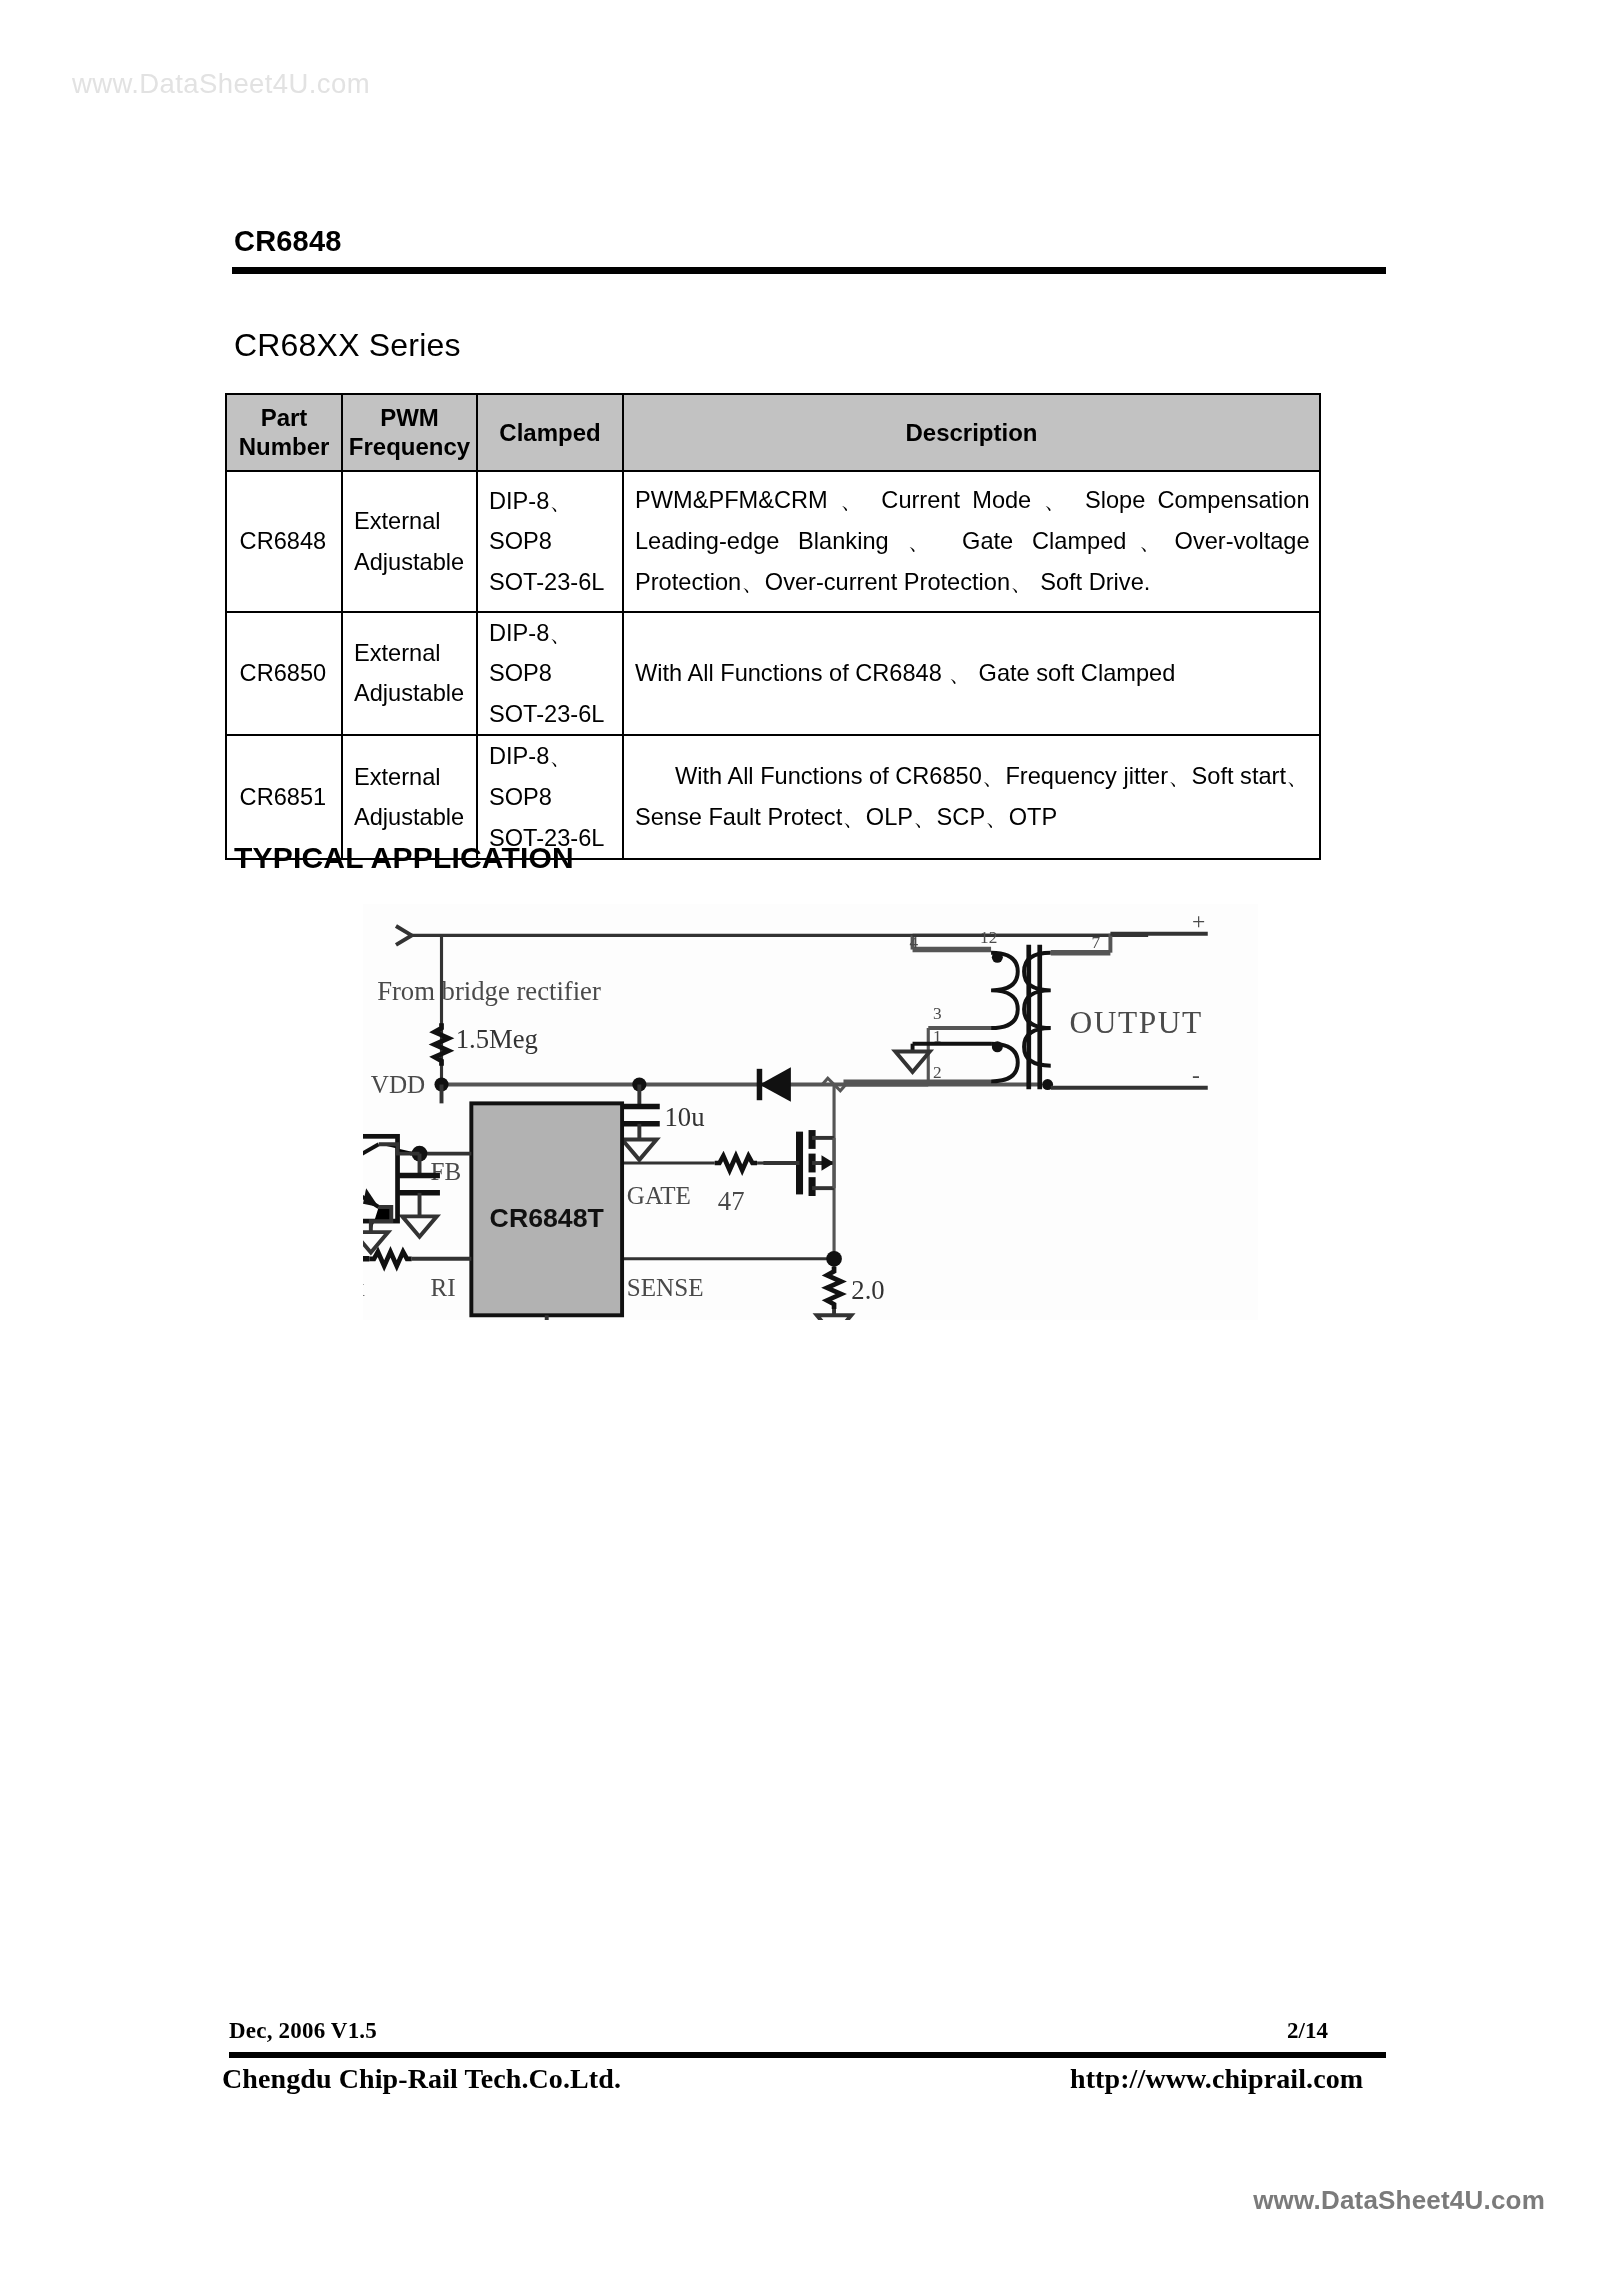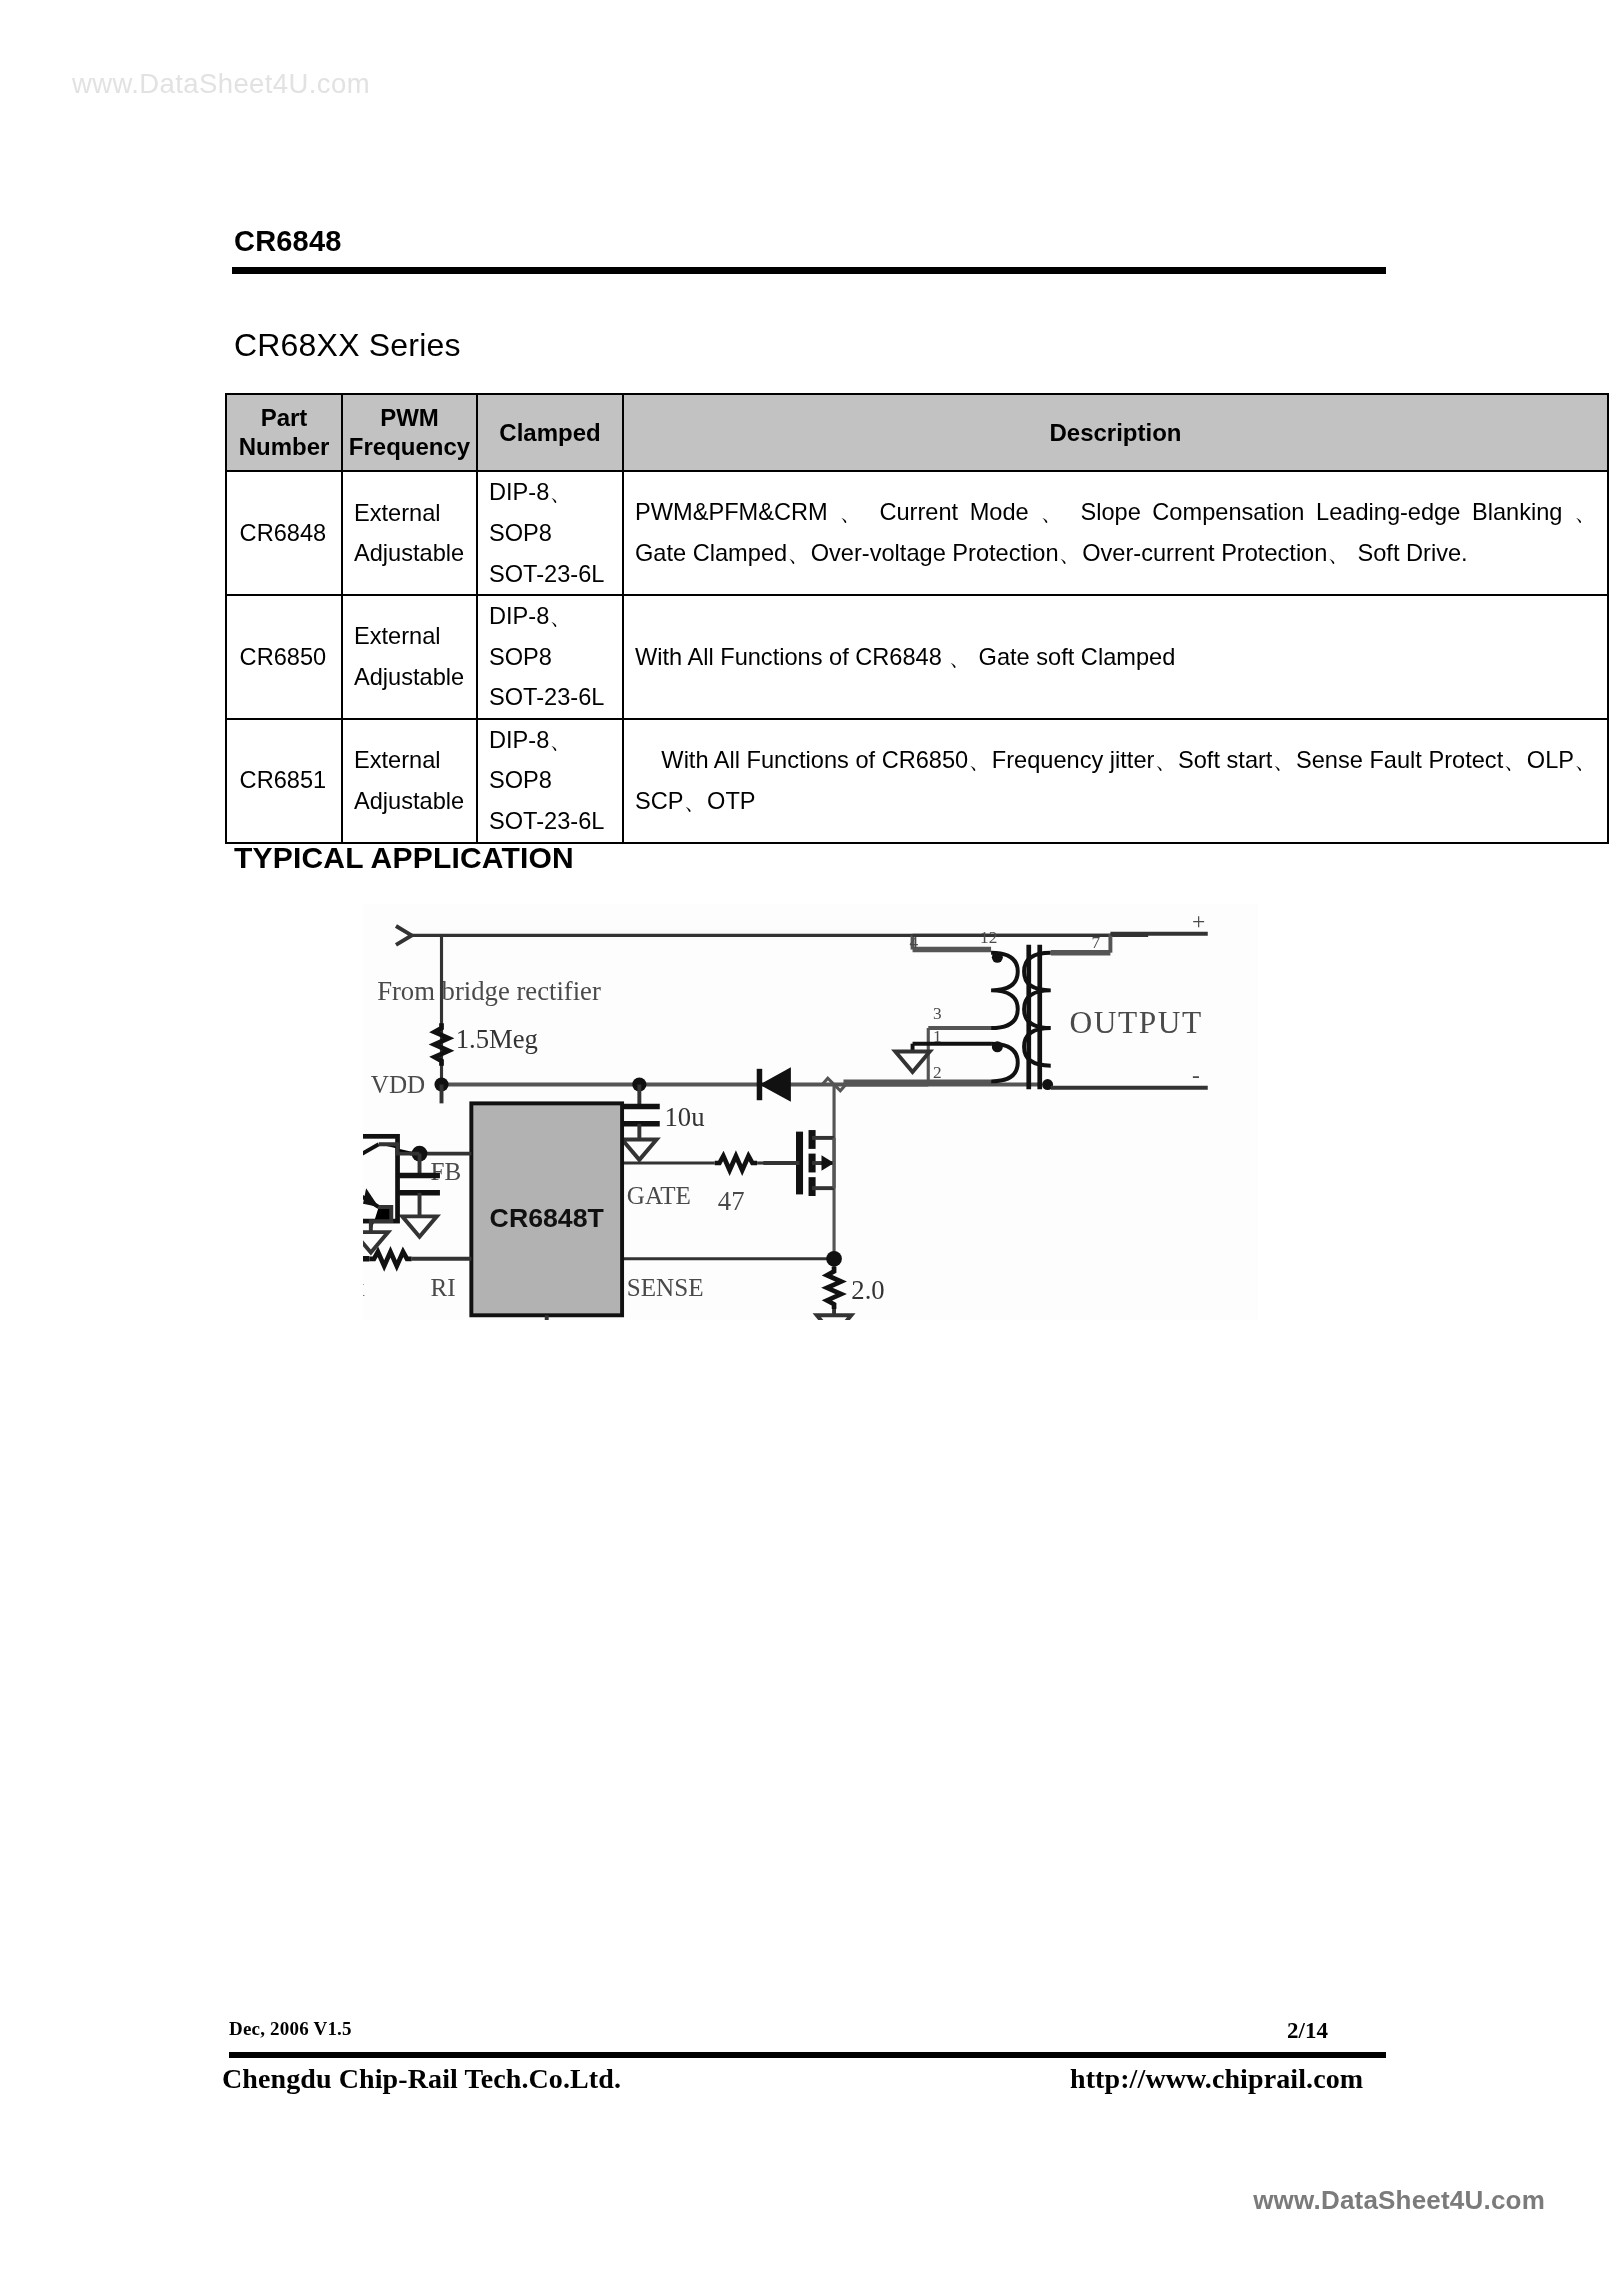--- a/index.html
+++ b/index.html
@@ -30,21 +30,21 @@
   .title-rule{
     position:absolute;left:232px;top:267px;width:1154px;height:7px;background:#000;
   }
   .series-title{
     position:absolute;left:234px;top:327px;
     font-size:32px;font-weight:normal;letter-spacing:0.2px;
   }
 
   
   .tbl{
-    position:absolute;left:225px;top:393px;width:1384px;
+    position:absolute;left:225px;top:393px;width:1096px;
     border-collapse:collapse;table-layout:fixed;
   }
   .tbl td,.tbl th{
     border:2.4px solid #000;vertical-align:middle;
     font-size:23.6px;font-weight:normal;padding:0 7.9px;
   }
   .tbl thead th{
     background:#c2c2c2;text-align:center;font-weight:bold;
     font-size:24px;line-height:1.18;padding:9.4px 3.1px;
   }
@@ -73,21 +73,21 @@
     background:#fdfdfd;
   }
   .schem svg{display:block;width:100%;height:100%;}
   .sv-txt{font-family:"Liberation Serif", serif;fill:#4a4a4a;}
   .sv-txt-d{font-family:"Liberation Serif", serif;fill:#333;}
   .sv-chip{font-family:"Liberation Sans", sans-serif;font-weight:bold;fill:#111;}
 
   
   .foot-left{
     position:absolute;left:229px;top:2018px;
-    font-family:"Liberation Serif", serif;font-weight:bold;font-size:19px;
+    font-family:"Liberation Serif", serif;font-weight:bold;font-size:23px;
     letter-spacing:0.2px;white-space:nowrap;
   }
   .foot-page{
     position:absolute;left:1287px;top:2018px;
     font-family:"Liberation Serif", serif;font-weight:bold;font-size:23px;
   }
   .foot-rule{
     position:absolute;left:229px;top:2052px;width:1157px;height:6.3px;background:#000;
   }
   .foot-company{

